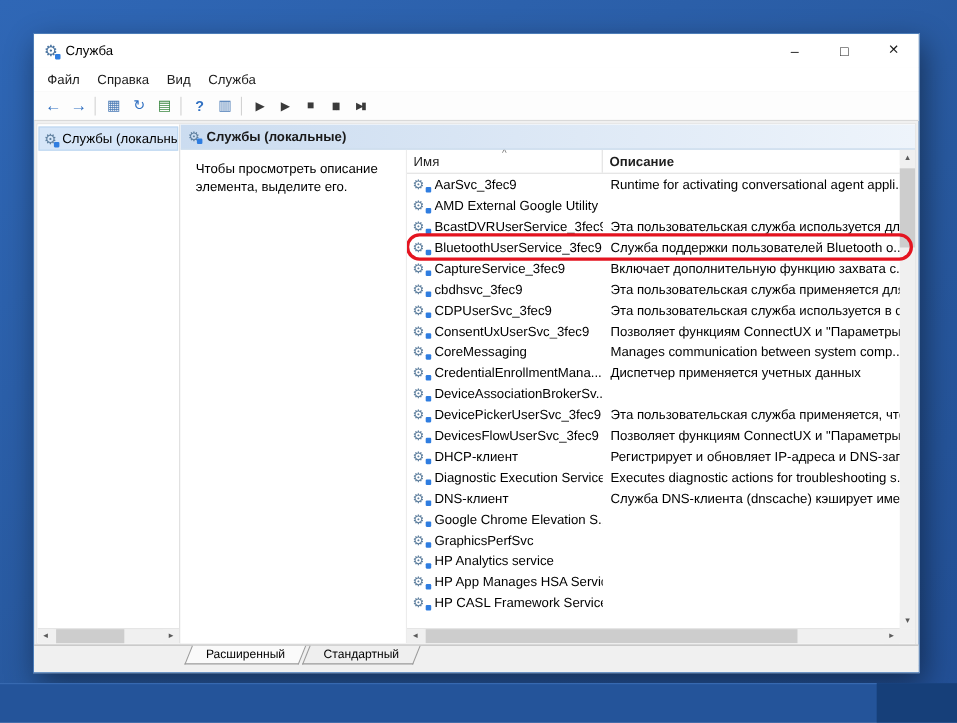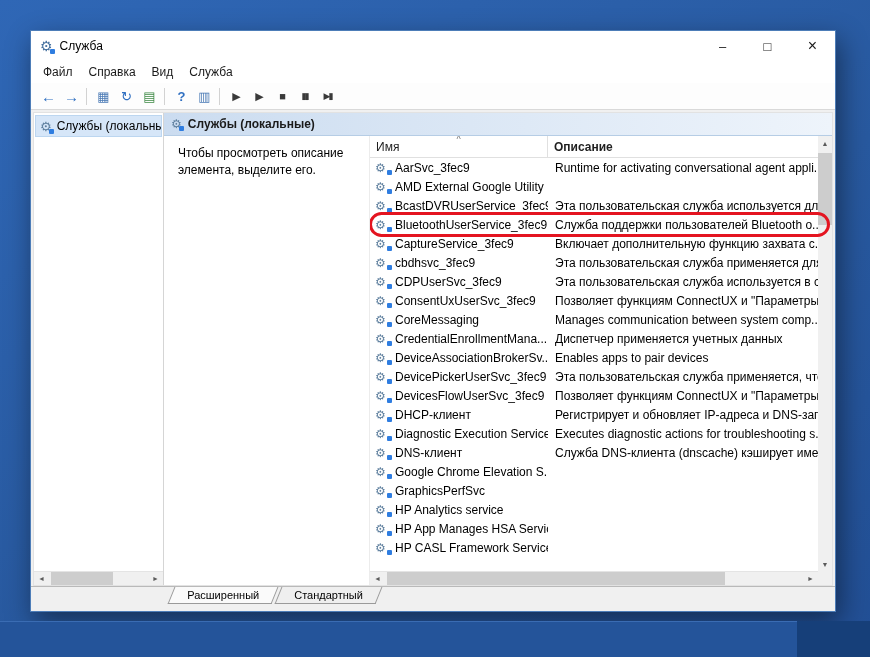--- a/index.html
+++ b/index.html
@@ -226,21 +226,20 @@
                   <span class="svc-desc">Manages communication between system comp...</span>
                 </div>
                 <div class="svc-row">
                   <span class="gear svc-gear">⚙</span>
                   <span class="svc-name">CredentialEnrollmentMana...</span>
                   <span class="svc-desc">Диспетчер применяется учетных данных</span>
                 </div>
                 <div class="svc-row">
                   <span class="gear svc-gear">⚙</span>
                   <span class="svc-name">DeviceAssociationBrokerSv...</span>
-                  <span class="svc-desc">Enables apps to pair devices</span>
                 </div>
                 <div class="svc-row">
                   <span class="gear svc-gear">⚙</span>
                   <span class="svc-name">DevicePickerUserSvc_3fec9</span>
                   <span class="svc-desc">Эта пользовательская служба применяется, что...</span>
                 </div>
                 <div class="svc-row">
                   <span class="gear svc-gear">⚙</span>
                   <span class="svc-name">DevicesFlowUserSvc_3fec9</span>
                   <span class="svc-desc">Позволяет функциям ConnectUX и "Параметры...</span>

